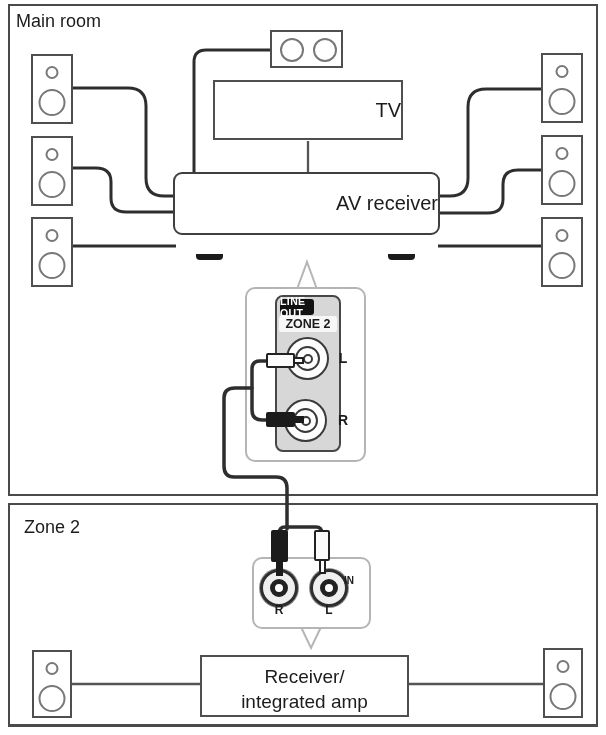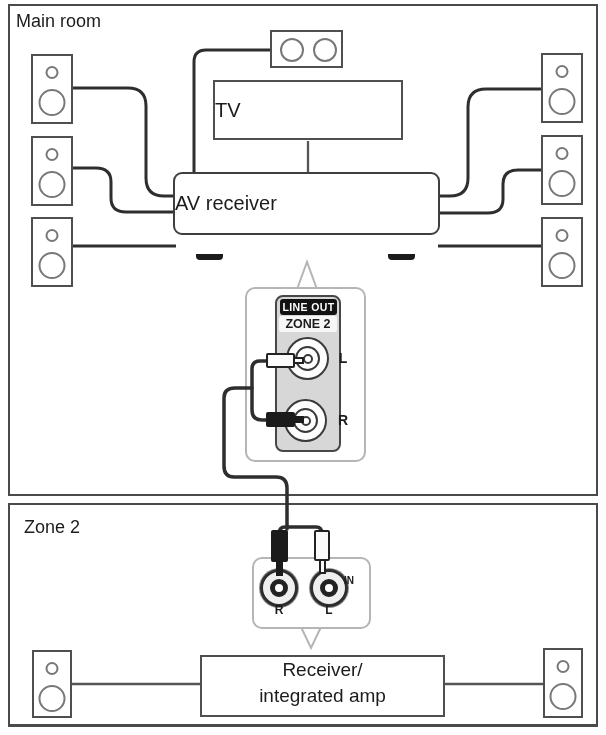--- a/index.html
+++ b/index.html
@@ -13,21 +13,21 @@
   }
   .room{position:absolute; background:#fff; border:2px solid var(--border-dark); box-sizing:border-box; z-index:0;}
   .room-label{position:absolute; font-size:18px; color:#1c1c1c; white-space:nowrap;}
   svg.wires{position:absolute; left:0; top:0; z-index:1; pointer-events:none;}
   svg.wires-over{z-index:4;}
   .wire{stroke:var(--line); stroke-width:3; fill:none;}
   .wire-thin{stroke:#555; stroke-width:2.3; fill:none;}
   .cable{stroke:var(--line); stroke-width:3.5; fill:none; stroke-linecap:round;}
   .wedge{fill:#ffffff; stroke:var(--panel-border); stroke-width:2;}
   .comp{position:absolute; box-sizing:border-box; z-index:2;}
-  .box{background:#fff; border:2px solid #4f4f4f; display:flex; align-items:center; justify-content:flex-start;}
+  .box{background:#fff; border:2px solid #4f4f4f; display:flex; align-items:center; justify-content:flex-end;}
   .speaker{background:#fff; border:2px solid #4f4f4f;}
   .sp-s{position:absolute; left:50%; transform:translateX(-50%); top:10px; width:13px; height:13px; border:2px solid #787878; border-radius:50%; box-sizing:border-box;}
   .sp-b{position:absolute; left:50%; transform:translateX(-50%); top:33px; width:27px; height:27px; border:2px solid #787878; border-radius:50%; box-sizing:border-box;}
   .cs-c{position:absolute; top:6px; width:24px; height:24px; border:2px solid #787878; border-radius:50%; box-sizing:border-box;}
   .panel{background:#fff; border:2px solid var(--panel-border); border-radius:10px;}
   .plate{background:var(--plate); border:2px solid #474747; border-radius:8px;}
   .badge{background:var(--badge-bg); color:#fff; font-size:10.5px; font-weight:bold; letter-spacing:.4px;
          display:flex; align-items:center; justify-content:center; border-radius:3px; z-index:3;}
   .zone-band{background:#f7f7f7; border-radius:2px; z-index:2;}
   .small-lbl{font-weight:bold; font-size:14px; z-index:3; text-align:center;}
@@ -106,21 +106,21 @@
   </div>
 
   <div class="comp box" style="left:173px; top:172px; width:267px; height:63px; border-radius:9px; border-color:#3f3f3f; font-size:20px;">
     <span>AV receiver</span>
   </div>
   <div class="foot" style="left:196px; top:254px; width:27px; height:6px;"></div>
   <div class="foot" style="left:388px; top:254px; width:27px; height:6px;"></div>
 
   <div class="comp panel" style="left:245px; top:287px; width:121px; height:175px;"></div>
   <div class="comp plate" style="left:275px; top:295px; width:66px; height:157px;"></div>
-  <div class="comp badge" style="left:280px; top:299px; width:57px; height:16px;">LINE OUT</div>
+  <div class="comp badge" style="left:280px; top:299px; width:34px; height:16px;">LINE OUT</div>
   <div class="comp zone-band" style="left:279px; top:316px; width:58px; height:16px;"></div>
   <div class="comp small-lbl" style="left:275px; top:317px; width:66px; font-size:12.5px;">ZONE 2</div>
   <div class="comp rca-rear" style="left:286px; top:337px;">
     <div class="rca-mid">
         <div class="rca-pin"></div>
       </div>
   </div>
   <div class="comp rca-rear" style="left:284px; top:399px;">
     <div class="rca-mid">
         <div class="rca-pin"></div>
@@ -148,21 +148,21 @@
 
   <div class="plug white" style="left:266px; top:353px; width:29px; height:15px;"></div>
   <div class="plug white" style="left:293px; top:357px; width:11px; height:7px; border-radius:0;"></div>
   <div class="plug black" style="left:266px; top:412px; width:29px; height:15px;"></div>
   <div class="plug black" style="left:293px; top:416px; width:11px; height:7px; border-radius:0;"></div>
   <div class="plug black" style="left:271px; top:530px; width:17px; height:32px;"></div>
   <div class="plug black" style="left:276px; top:560px; width:7px; height:16px; border-radius:0;"></div>
   <div class="plug white" style="left:314px; top:530px; width:16px; height:31px;"></div>
   <div class="plug white" style="left:319px; top:559px; width:7px; height:15px; border-radius:0;"></div>
 
-  <div class="comp box" style="left:200px; top:655px; width:245px; height:62px; font-size:19px; flex-direction:column; line-height:1.35;">
+  <div class="comp box" style="left:200px; top:655px; width:209px; height:62px; font-size:19px; flex-direction:column; line-height:1.35;">
     <span>Receiver/</span>
     <span>integrated amp</span>
   </div>
 
   <div class="comp speaker" style="left:32px; top:650px; width:40px; height:68px;">
     <div class="sp-s"></div>
     <div class="sp-b"></div>
   </div>
   <div class="comp speaker" style="left:543px; top:648px; width:40px; height:70px;">
     <div class="sp-s"></div>

